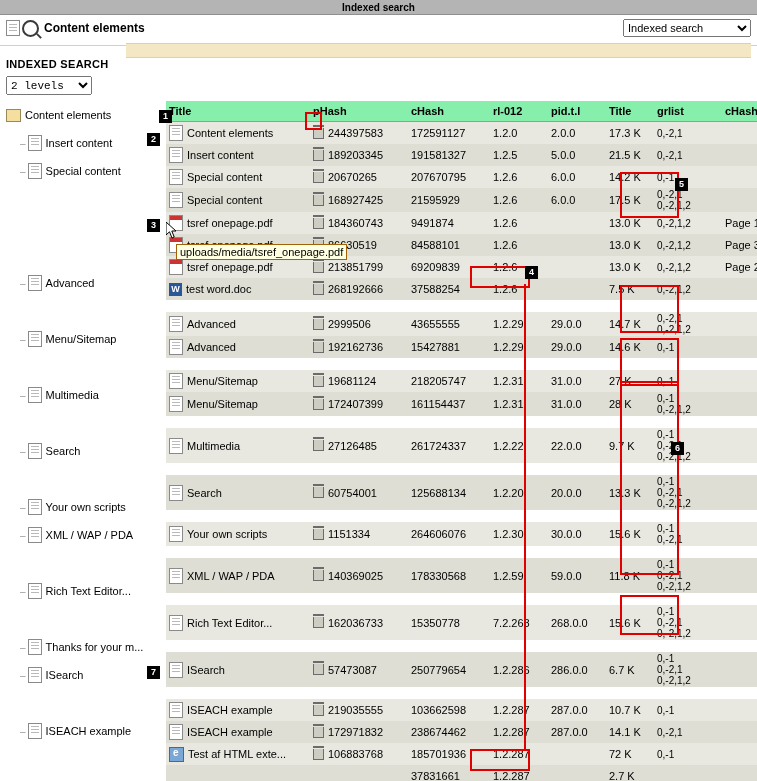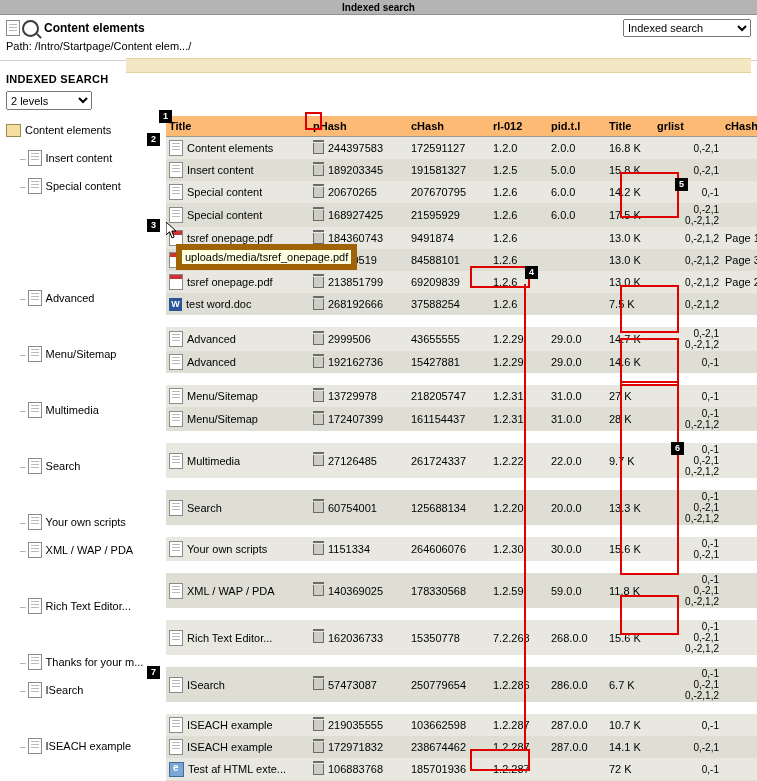--- a/index.html
+++ b/index.html
@@ -14,66 +14,66 @@
   .hdr-title{font-weight:bold;font-size:12px;}
   .hdr-select{margin-left:auto;}
   select.sel{font-family:"Liberation Sans",sans-serif;font-size:11px;height:18px;width:128px;}
   .path{font-size:11px;margin-top:3px;color:#000;}
   .sep{height:1px;background:#d0d0c8;margin:6px 0 0 0;}
   
   .sect{margin:8px 0 4px 0;padding:0 6px;}
   .sect-title{font-size:11px;font-weight:bold;color:#000;letter-spacing:0.3px;}
   .sect-bar{height:13px;background:#f4e8c4;border:1px solid #e2d39c;border-left:none;border-right:none;margin-top:-11px;margin-left:120px;}
   .levels{padding:0 6px;margin-top:6px;}
-  select.levels-sel{font-family:Liberation Sans, sans-serif;font-size:11px;height:19px;width:86px;}
+  select.levels-sel{font-family:Liberation Mono, monospace;font-size:11px;height:19px;width:86px;}
   
   .body-wrap{position:relative;display:flex;padding:0 0 0 6px;margin-top:6px;}
   
   .tree{width:160px;flex:0 0 160px;position:relative;}
   .tree-item{height:28px;display:flex;align-items:center;font-size:11px;white-space:nowrap;}
   .tree-item.indent1{padding-left:14px;}
   .dash{color:#999;margin-right:2px;font-size:10px;}
   
   .ico{display:inline-block;vertical-align:middle;}
   .pg-ico{width:12px;height:14px;background:#fff;border:1px solid #8a8a8a;position:relative;margin-right:4px;flex:0 0 12px;}
   .pg-ico:after{content:"";position:absolute;left:2px;top:2px;right:2px;height:1px;background:#b9b9b9;box-shadow:0 3px 0 #b9b9b9,0 6px 0 #b9b9b9;}
   .folder-ico{width:13px;height:11px;background:#f4dfa0;border:1px solid #9a8a52;margin-right:4px;flex:0 0 13px;}
   
   .tablewrap{flex:1;position:relative;}
   table.res{border-collapse:collapse;width:583px;table-layout:fixed;}
-  table.res th{background:#fdba74;border-bottom:1px solid #9a9a8e;font-size:11px;font-weight:bold;text-align:left;padding:2px 3px;height:16px;}
+  table.res th{background:#86efac;border-bottom:1px solid #9a9a8e;font-size:11px;font-weight:bold;text-align:left;padding:2px 3px;height:16px;}
   table.res td{font-size:11px;padding:1px 3px;height:20px;vertical-align:middle;white-space:nowrap;overflow:hidden;}
   tr.r-even td{background:#e8e8e0;}
   tr.r-odd td{background:#dedeD4;}
   tr.spacer td{height:10px;background:#fff;border:none;}
   .c-title{width:138px;}
   .c-phash{width:92px;}
   .c-chash{width:76px;}
   .c-rl{width:52px;}
   .c-pid{width:52px;}
   .c-size{width:42px;}
-  .c-grlist{width:62px;text-align:right;}
+  .c-grlist{width:62px;}
   .c-params{width:68px;}
   .titlecell{display:flex;align-items:center;}
   .trash{display:inline-block;width:9px;height:10px;border:1px solid #6b6b6b;border-top:none;background:#cdcdc4;position:relative;margin-right:4px;flex:0 0 9px;}
   .trash:before{content:"";position:absolute;top:-3px;left:-1px;width:11px;height:2px;background:#6b6b6b;}
   .grl{line-height:11px;font-size:10px;}
   .grl div{white-space:nowrap;}
   
   .w-ico{width:13px;height:13px;background:#2a5699;color:#fff;font-size:9px;font-weight:bold;text-align:center;line-height:13px;margin-right:4px;flex:0 0 13px;}
   .pdf-ico{width:12px;height:14px;background:#fff;border:1px solid #8a8a8a;margin-right:4px;flex:0 0 12px;position:relative;}
   .pdf-ico:after{content:"";position:absolute;left:0;top:0;width:100%;height:4px;background:#c33;}
   .html-ico{width:13px;height:13px;background:#7ba7d7;border:1px solid #41699b;margin-right:4px;flex:0 0 13px;position:relative;}
   .html-ico:after{content:"e";position:absolute;left:3px;top:-1px;color:#fff;font-size:10px;font-weight:bold;}
   
   .marker{position:absolute;width:13px;height:13px;background:#000;color:#fff;font-size:9px;font-weight:bold;text-align:center;line-height:13px;z-index:30;}
   .redbox{position:absolute;border:2px solid #e00000;z-index:25;}
   .redline{position:absolute;background:#e00000;z-index:24;}
   
-  .tooltip{position:absolute;background:#ffffe1;border:6px solid #a16207;font-size:11px;padding:1px 3px;z-index:40;white-space:nowrap;}
+  .tooltip{position:absolute;background:#ffffe1;border:1px solid #a16207;font-size:11px;padding:1px 3px;z-index:40;white-space:nowrap;}
   
   .cursor{position:absolute;z-index:45;width:14px;height:18px;}
   .magn{width:13px;height:13px;border:2px solid #3a3a3a;border-radius:50%;position:relative;}
   .magn:after{content:"";position:absolute;width:2px;height:6px;background:#3a3a3a;right:-3px;bottom:-4px;transform:rotate(-45deg);}
   .docico{width:12px;height:14px;border:1px solid #8a8a8a;background:#fff;position:relative;}
   .docico:after{content:"";position:absolute;left:2px;top:3px;right:2px;height:1px;background:#b9b9b9;box-shadow:0 3px 0 #b9b9b9,0 6px 0 #b9b9b9;}
 </style>
 </head>
 <body>
 
@@ -87,21 +87,20 @@
       <span class="ico docico"></span>
       <span class="ico magn"></span>
     </div>
     <div class="hdr-title">Content elements</div>
     <div class="hdr-select">
       <select class="sel">
         <option>Indexed search</option>
       </select>
     </div>
   </div>
-  <div class="path">Path: /Intro/Startpage/Content elem.../</div>
 </div>
 <div class="sep"></div>
 
 <div class="sect">
   <div class="sect-bar"></div>
   <div class="sect-title">INDEXED SEARCH</div>
 </div>
 <div class="levels">
   <select class="levels-sel">
     <option>2 levels</option>
@@ -211,21 +210,21 @@
             </td>
             <td class="c-phash">
               <div class="titlecell">
                 <span class="trash"></span>
                 <span>244397583</span>
               </div>
             </td>
             <td class="c-chash">172591127</td>
             <td class="c-rl">1.2.0</td>
             <td class="c-pid">2.0.0</td>
-            <td class="c-size">16.8 K</td>
+            <td class="c-size">17.3 K</td>
             <td class="c-grlist">
               <div class="grl">
                 <div>0,-2,1</div>
               </div>
             </td>
             <td class="c-params"></td>
           </tr>
           <tr class="r-odd">
             <td class="c-title">
               <div class="titlecell">
@@ -235,21 +234,21 @@
             </td>
             <td class="c-phash">
               <div class="titlecell">
                 <span class="trash"></span>
                 <span>189203345</span>
               </div>
             </td>
             <td class="c-chash">191581327</td>
             <td class="c-rl">1.2.5</td>
             <td class="c-pid">5.0.0</td>
-            <td class="c-size">15.8 K</td>
+            <td class="c-size">21.5 K</td>
             <td class="c-grlist">
               <div class="grl">
                 <div>0,-2,1</div>
               </div>
             </td>
             <td class="c-params"></td>
           </tr>
           <tr class="r-even">
             <td class="c-title">
               <div class="titlecell">
@@ -453,21 +452,21 @@
           <tr class="r-even">
             <td class="c-title">
               <div class="titlecell">
                 <span class="pg-ico"></span>
                 <span>Menu/Sitemap</span>
               </div>
             </td>
             <td class="c-phash">
               <div class="titlecell">
                 <span class="trash"></span>
-                <span>13729978</span>
+                <span>19681124</span>
               </div>
             </td>
             <td class="c-chash">218205747</td>
             <td class="c-rl">1.2.31</td>
             <td class="c-pid">31.0.0</td>
             <td class="c-size">27 K</td>
             <td class="c-grlist">
               <div class="grl">
                 <div>0,-1</div>
               </div>

